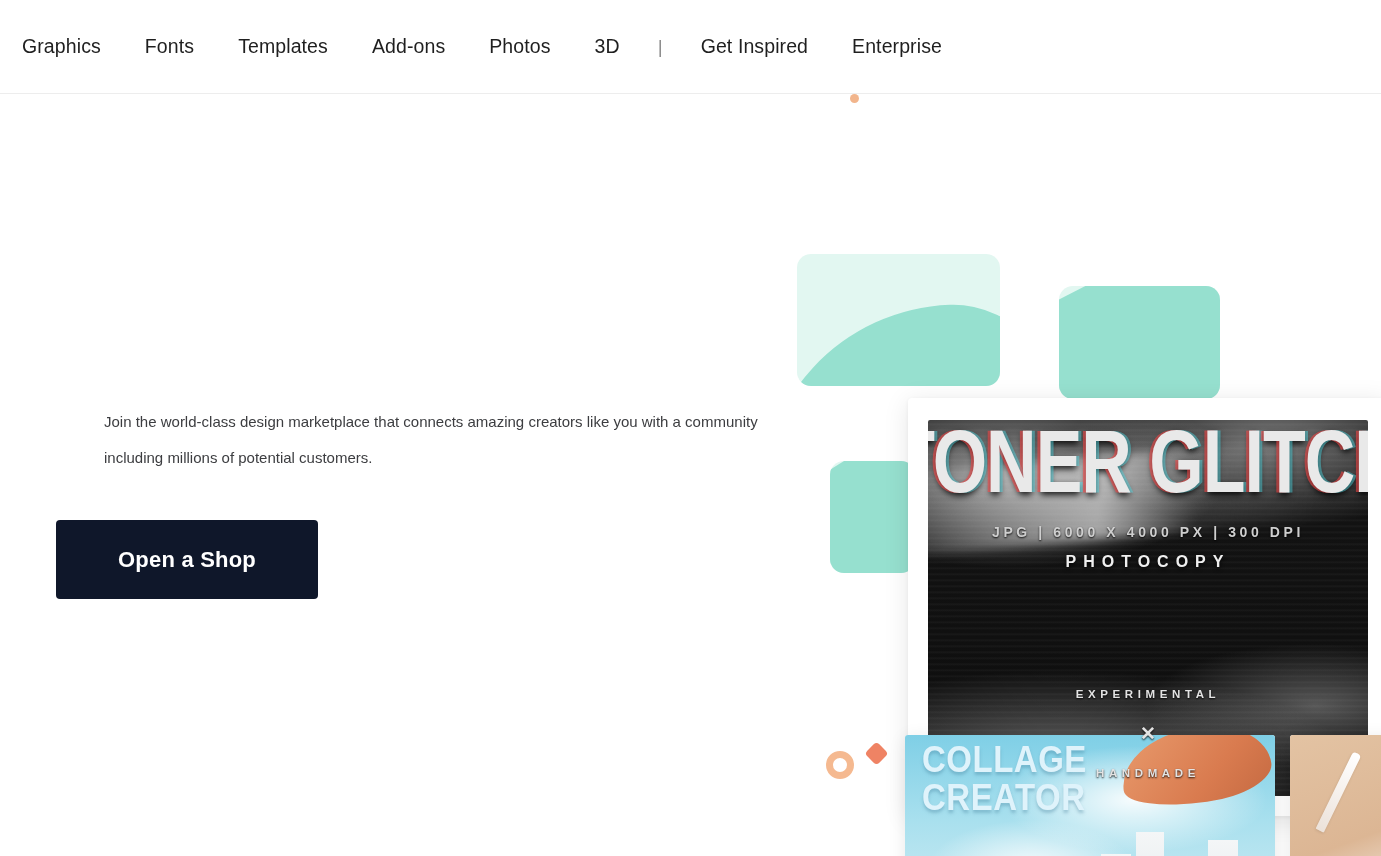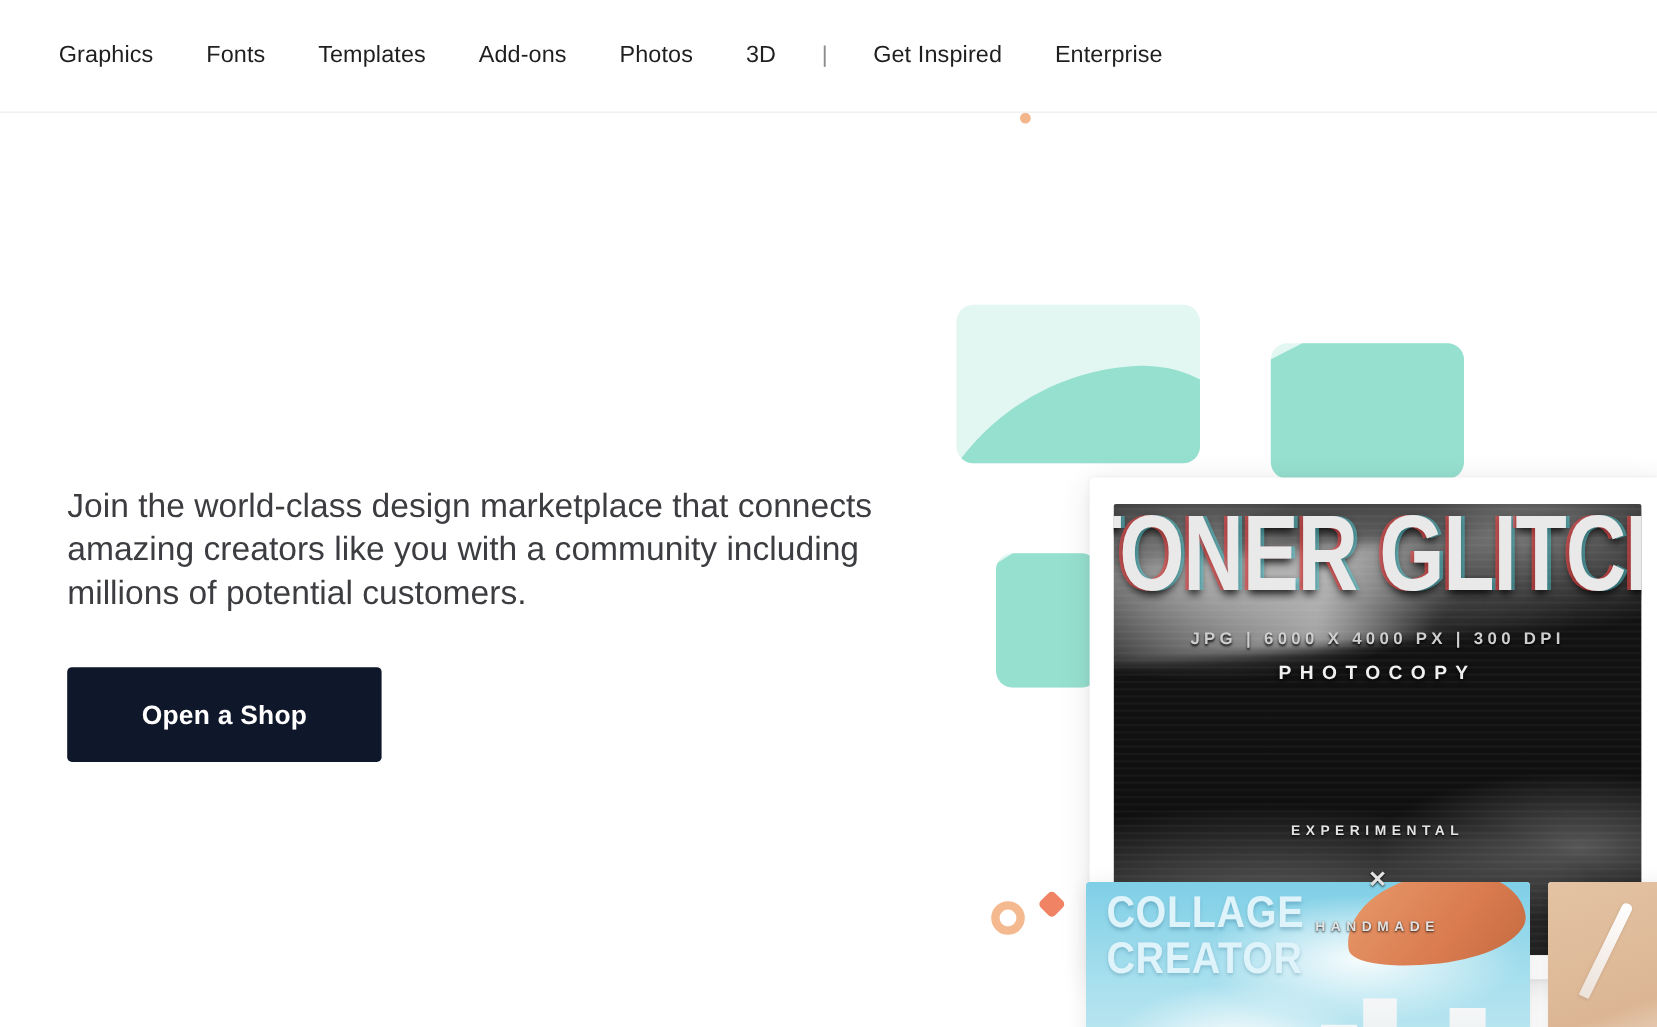--- a/index.html
+++ b/index.html
@@ -22,21 +22,21 @@
     z-index:40;
   }
   .nav-item {
     font-size:19.5px;
     color:#1f1f1f;
     letter-spacing:.1px;
     padding:6px 22px;
     white-space:nowrap;
     cursor:pointer;
   }
-  .nav-item:first-child { padding-left:0;margin-left:27px; }
+  .nav-item:first-child { padding-left:0; }
   .nav-sep {
     color:#8d8d8d;
     font-size:19px;
     padding:0 16px;
     user-select:none;
   }
 
   
   .hero-copy {
     position:absolute;
@@ -47,25 +47,26 @@
   .hero-title {
     font-size:49px;
     line-height:82px;
     font-weight:400;
     color:#2f3033;
     letter-spacing:-0.2px;
   }
   .hero-title .l2 { display:block; }
   .hero-sub {
     margin-top:32px;
-    font-size:28px;
+    font-size:15px;
     line-height:36px;
     color:#3c3d40;
     width:715px;
     font-weight:400;
+    margin-left:48px;
   }
   .cta {
     display:inline-flex;
     align-items:center; justify-content:center;
     margin-top:44px;
     width:262px; height:79px;
     background:#0f172a;
     color:#ffffff;
     font-size:22px;
     font-weight:700;

